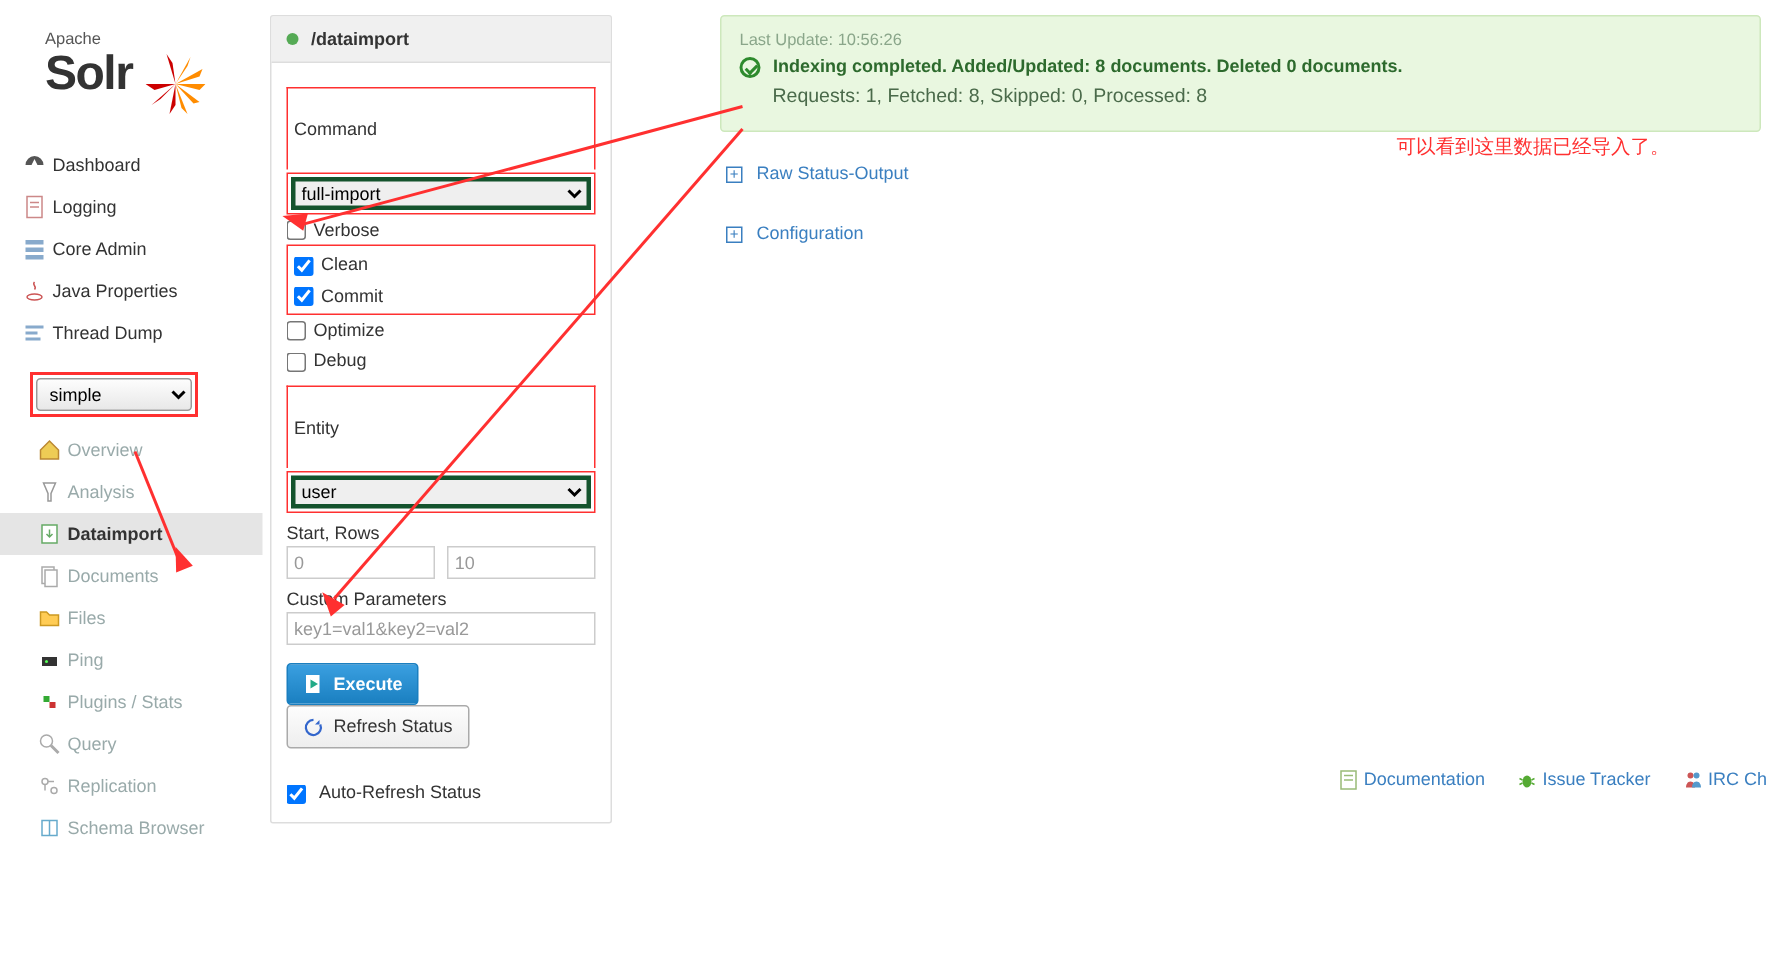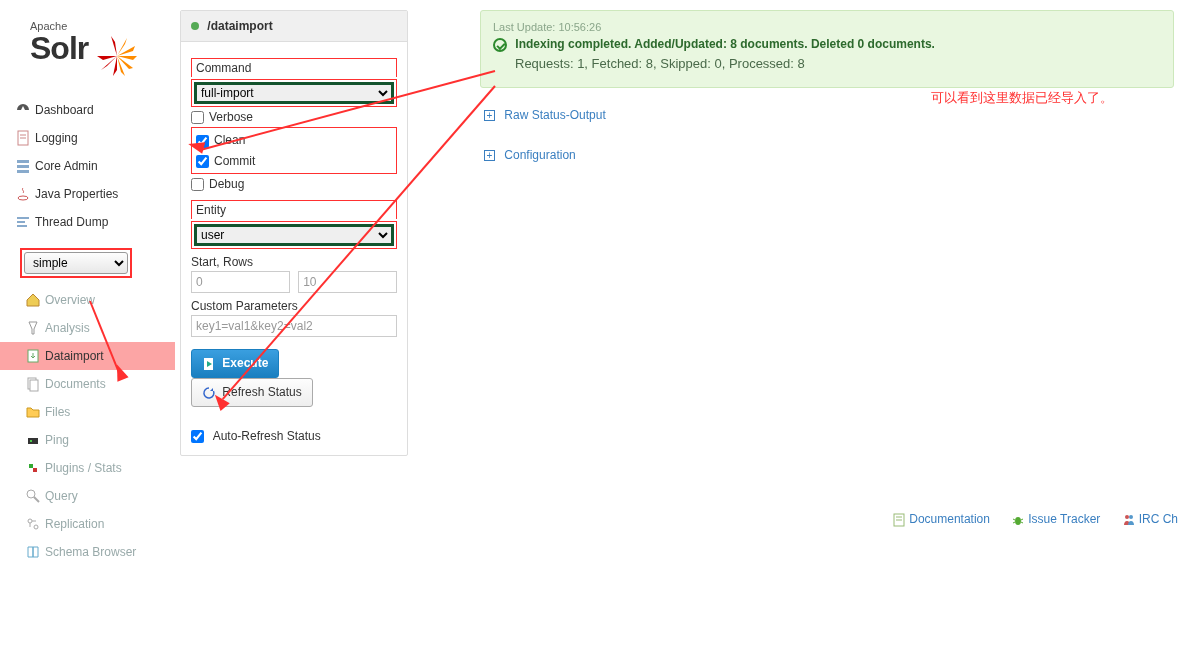--- a/index.html
+++ b/index.html
@@ -15,34 +15,34 @@
 .nav-main { margin-top: 10px; }
 .nav-item { padding: 7px 10px 7px 35px; color: #333; cursor: pointer; position: relative; }
 .nav-item .ico { position: absolute; left: 15px; top: 6px; width: 16px; height: 16px; }
 
 .core-sel { margin: 12px 10px 8px 20px; position: relative; }
 .core-sel select { width: 104px; height: 22px; font-size: 12px; background: linear-gradient(#fdfdfd,#e8e8e8); border: 1px solid #999; border-radius: 3px; padding: 0 4px; }
 .core-sel-wrap { border: 2px solid #ff3030; padding: 2px; display: inline-block; }
 
 .nav-core { margin-top: 4px; }
 .nav-core .nav-item { padding-left: 45px; color: #9aa; }
-.nav-core .nav-item.active { background: #fca5a5; color: #333; }
+.nav-core .nav-item.active { background: #e5e5e5; color: #333; font-weight: bold; }
 .nav-core .nav-item .ico { left: 25px; }
 
 
 .content { position: absolute; left: 180px; top: 10px; right: 10px; }
 .panel-left { position: absolute; left: 0; top: 0; width: 228px; background: #fff; border: 1px solid #ddd; border-radius: 2px; }
 .panel-right { position: absolute; left: 300px; top: 0; right: 0; }
 
 .panel-title { background: #f0f0f0; padding: 8px 10px; font-weight: bold; color: #333; border-bottom: 1px solid #ddd; }
 .dot-green { display: inline-block; width: 8px; height: 8px; background: #5a5; border-radius: 50%; margin-right: 5px; }
 
 .form-body { padding: 10px; }
 .lbl { font-size: 12px; color: #333; display: block; margin-top: 6px; margin-bottom: 2px; }
-.lbl-boxed { border: 1px solid #ff3030; border-bottom: none; padding: 2px 4px; display: block; }
+.lbl-boxed { border: 1px solid #ff3030; border-bottom: none; padding: 20px 4px; display: block; }
 .sel { width: 100%; height: 22px; font-size: 12px; border: 3px solid #14532d; }
 .sel-boxed { border: 1px solid #ff3030; padding: 2px; }
 .chk-row { padding: 3px 0; }
 .chk-row input { vertical-align: middle; margin-right: 5px; }
 .chk-box { border: 1px solid #ff3030; padding: 2px 4px; }
 .inp { width: 100%; height: 22px; border: 1px solid #ccc; padding: 0 4px; font-size: 12px; }
 .inp-half { width: 48%; }
 .inp::placeholder { color: #999; }
 
 .btn-row { margin-top: 12px; }
@@ -192,20 +192,21 @@
         <select class="sel">
           <option>full-import</option>
         </select>
       </div>
 
       <div class="chk-row"><input type="checkbox" style=""><span>Verbose</span></div>
       <div class="chk-box">
         <div class="chk-row"><input type="checkbox" checked="" style=""><span>Clean</span></div>
         <div class="chk-row"><input type="checkbox" checked="" style=""><span>Commit</span></div>
       </div>
+      <div class="chk-row"><input type="checkbox" style=""><span>Optimize</span></div>
       <div class="chk-row"><input type="checkbox" style=""><span>Debug</span></div>
 
       <span class="lbl lbl-boxed">Entity</span>
       <div class="sel-boxed">
         <select class="sel">
           <option>user</option>
         </select>
       </div>
 
       <span class="lbl">Start, Rows</span>

